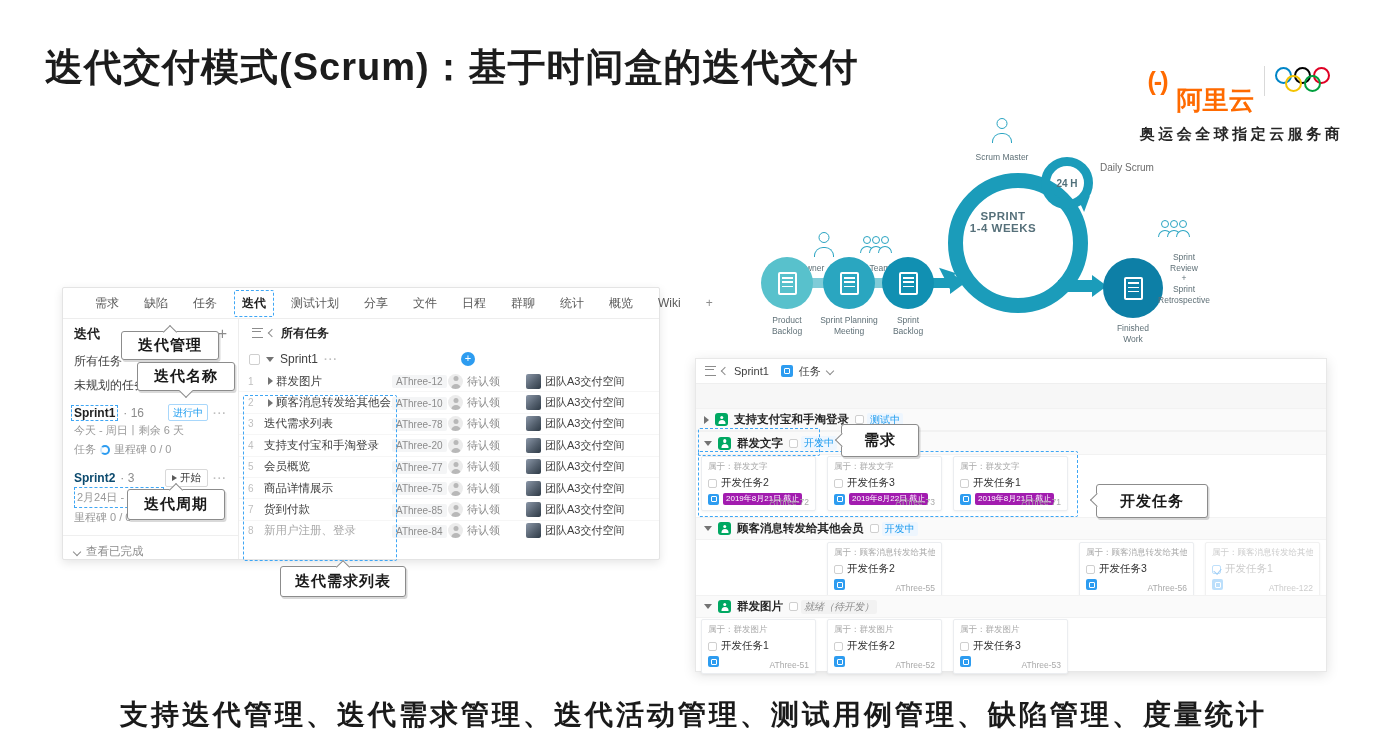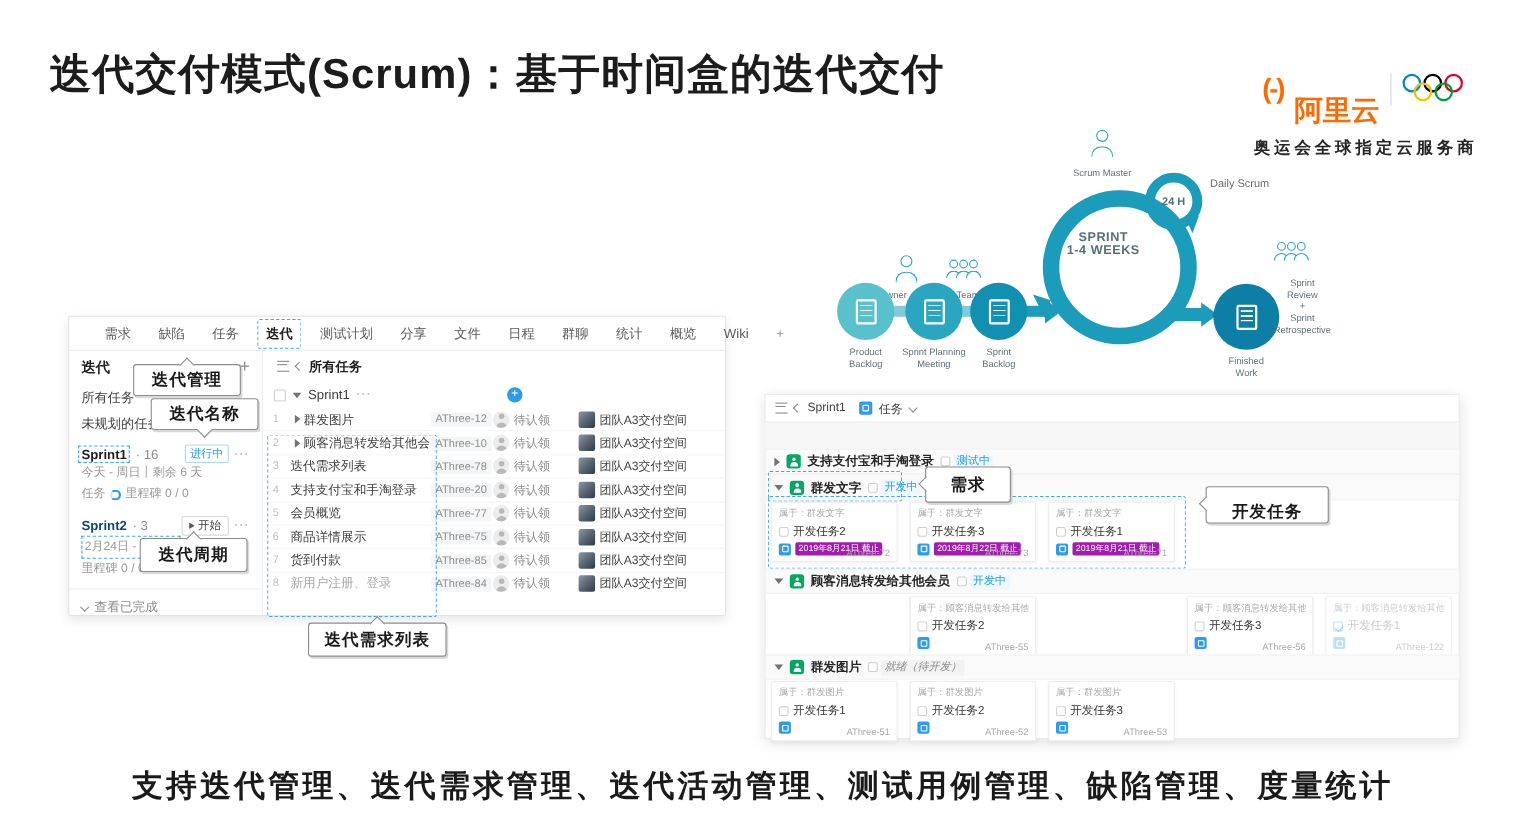--- a/index.html
+++ b/index.html
@@ -617,18 +617,18 @@
       <div class="kmeta">
           <span class="kic"></span>
         </div>
       <span class="kid">AThree-53</span>
     </div>
   </div>
 
   <div class="bubble pt-left" style="left:841px;top:424px;width:76px;height:31px;">
       <span>需求</span>
     </div>
-  <div class="bubble pt-left" style="left:1096px;top:442px;width:110px;height:32px;align-items:flex-end;">
+  <div class="bubble pt-left" style="left:1096px;top:484px;width:110px;height:32px;">
       <span>开发任务</span>
     </div>
 
   <div class="abs footer">支持迭代管理、迭代需求管理、迭代活动管理、测试用例管理、缺陷管理、度量统计</div>
 </div>
 
 </body></html>

